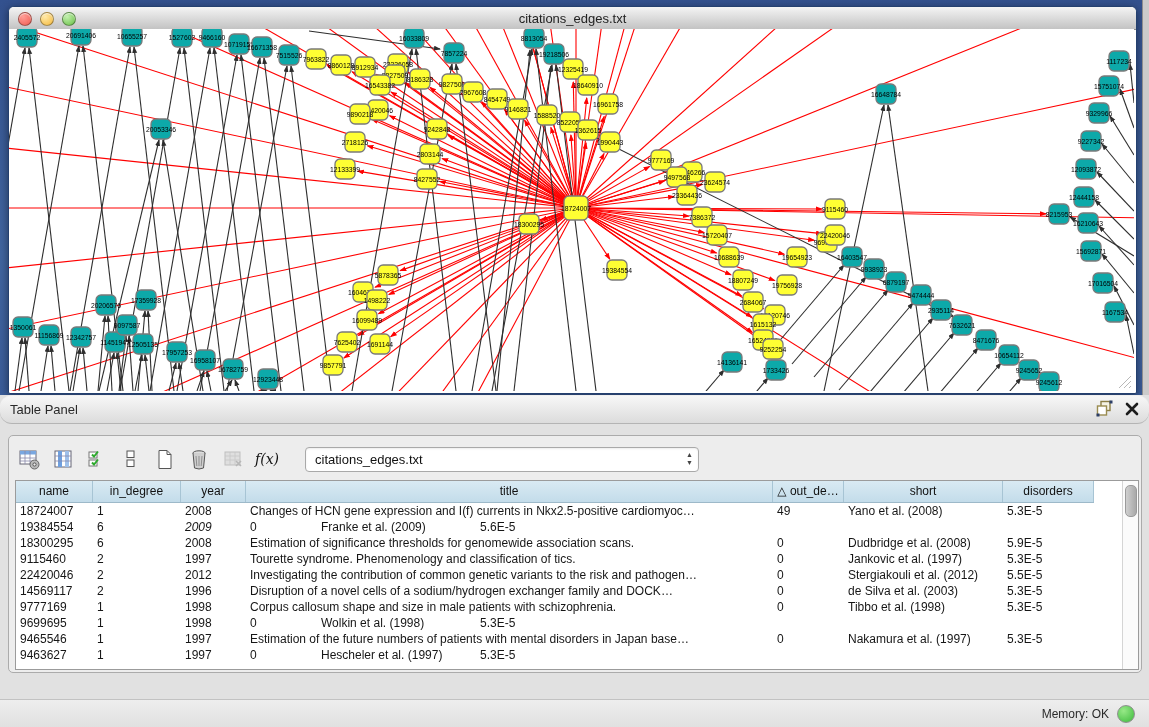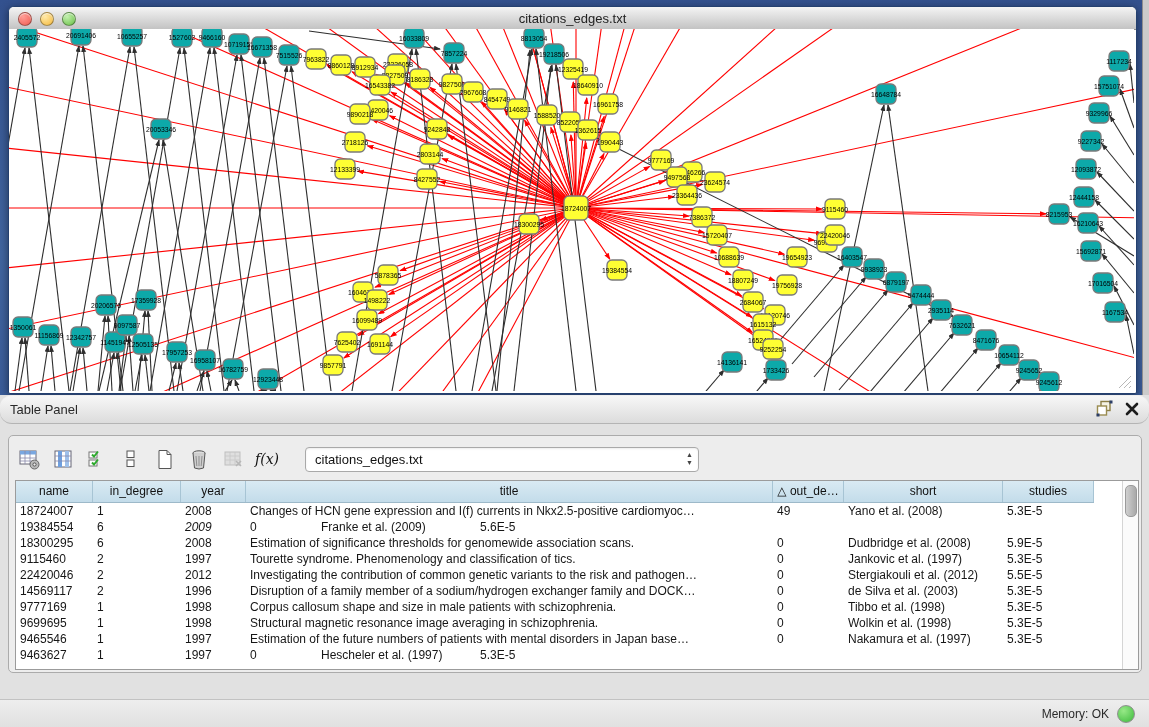--- a/index.html
+++ b/index.html
@@ -768,21 +768,21 @@
     </div>
 
     <div class="tbl">
       <div class="thead" id="thead">
           <div class="th" style="width: 77px;">name</div>
           <div class="th" style="width: 88px;">in_degree</div>
           <div class="th" style="width: 65px;">year</div>
           <div class="th" style="width: 527px;">title</div>
           <div class="th" style="width: 71px;"><span>△ </span>out_de…</div>
           <div class="th" style="width: 159px;">short</div>
-          <div class="th" style="width: 91px;">studies</div>
+          <div class="th" style="width: 91px;">disorders</div>
         </div>
       <div class="rows" id="tbody">
           <div class="tr">
             <div class="td" style="width: 77px;">18724007</div>
             <div class="td" style="width: 88px;">1</div>
             <div class="td" style="width: 65px;">2008</div>
             <div class="td" style="width: 527px;">Changes of HCN gene expression and I(f) currents in Nkx2.5-positive cardiomyoc…</div>
             <div class="td" style="width: 71px;">49</div>
             <div class="td" style="width: 159px;">Yano et al. (2008)</div>
             <div class="td" style="width: 91px;">5.3E-5</div>
@@ -819,39 +819,38 @@
             <div class="td" style="width: 65px;">2012</div>
             <div class="td" style="width: 527px;">Investigating the contribution of common genetic variants to the risk and pathogen…</div>
             <div class="td" style="width: 71px;">0</div>
             <div class="td" style="width: 159px;">Stergiakouli et al. (2012)</div>
             <div class="td" style="width: 91px;">5.5E-5</div>
           </div>
           <div class="tr">
             <div class="td" style="width: 77px;">14569117</div>
             <div class="td" style="width: 88px;">2</div>
             <div class="td" style="width: 65px;">1996</div>
-            <div class="td" style="width: 527px;">Disruption of a family member of a sodium/hydrogen exchanger family and DOCK…</div>
+            <div class="td" style="width: 527px;">Disruption of a novel cells of a sodium/hydrogen exchanger family and DOCK…</div>
             <div class="td" style="width: 71px;">0</div>
             <div class="td" style="width: 159px;">de Silva et al. (2003)</div>
             <div class="td" style="width: 91px;">5.3E-5</div>
           </div>
           <div class="tr">
             <div class="td" style="width: 77px;">9777169</div>
             <div class="td" style="width: 88px;">1</div>
             <div class="td" style="width: 65px;">1998</div>
             <div class="td" style="width: 527px;">Corpus callosum shape and size in male patients with schizophrenia.</div>
             <div class="td" style="width: 71px;">0</div>
             <div class="td" style="width: 159px;">Tibbo et al. (1998)</div>
             <div class="td" style="width: 91px;">5.3E-5</div>
           </div>
           <div class="tr">
             <div class="td" style="width: 77px;">9699695</div>
             <div class="td" style="width: 88px;">1</div>
             <div class="td" style="width: 65px;">1998</div>
-            <div class="td" style="width: 527px;">Structural magnetic resonance image averaging in schizophrenia.</div>
             <div class="td" style="width: 71px;">0</div>
             <div class="td" style="width: 159px;">Wolkin et al. (1998)</div>
             <div class="td" style="width: 91px;">5.3E-5</div>
           </div>
           <div class="tr">
             <div class="td" style="width: 77px;">9465546</div>
             <div class="td" style="width: 88px;">1</div>
             <div class="td" style="width: 65px;">1997</div>
             <div class="td" style="width: 527px;">Estimation of the future numbers of patients with mental disorders in Japan base…</div>
             <div class="td" style="width: 71px;">0</div>

